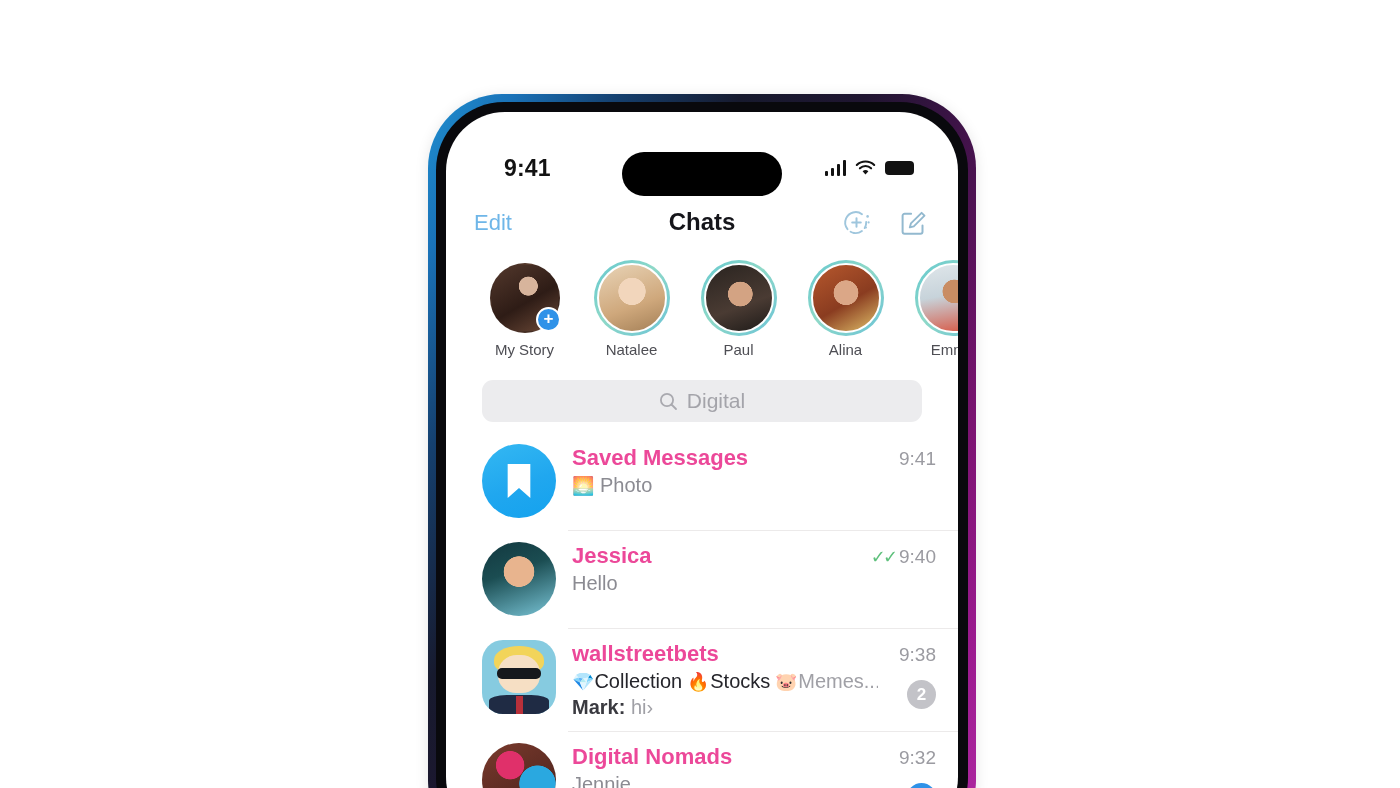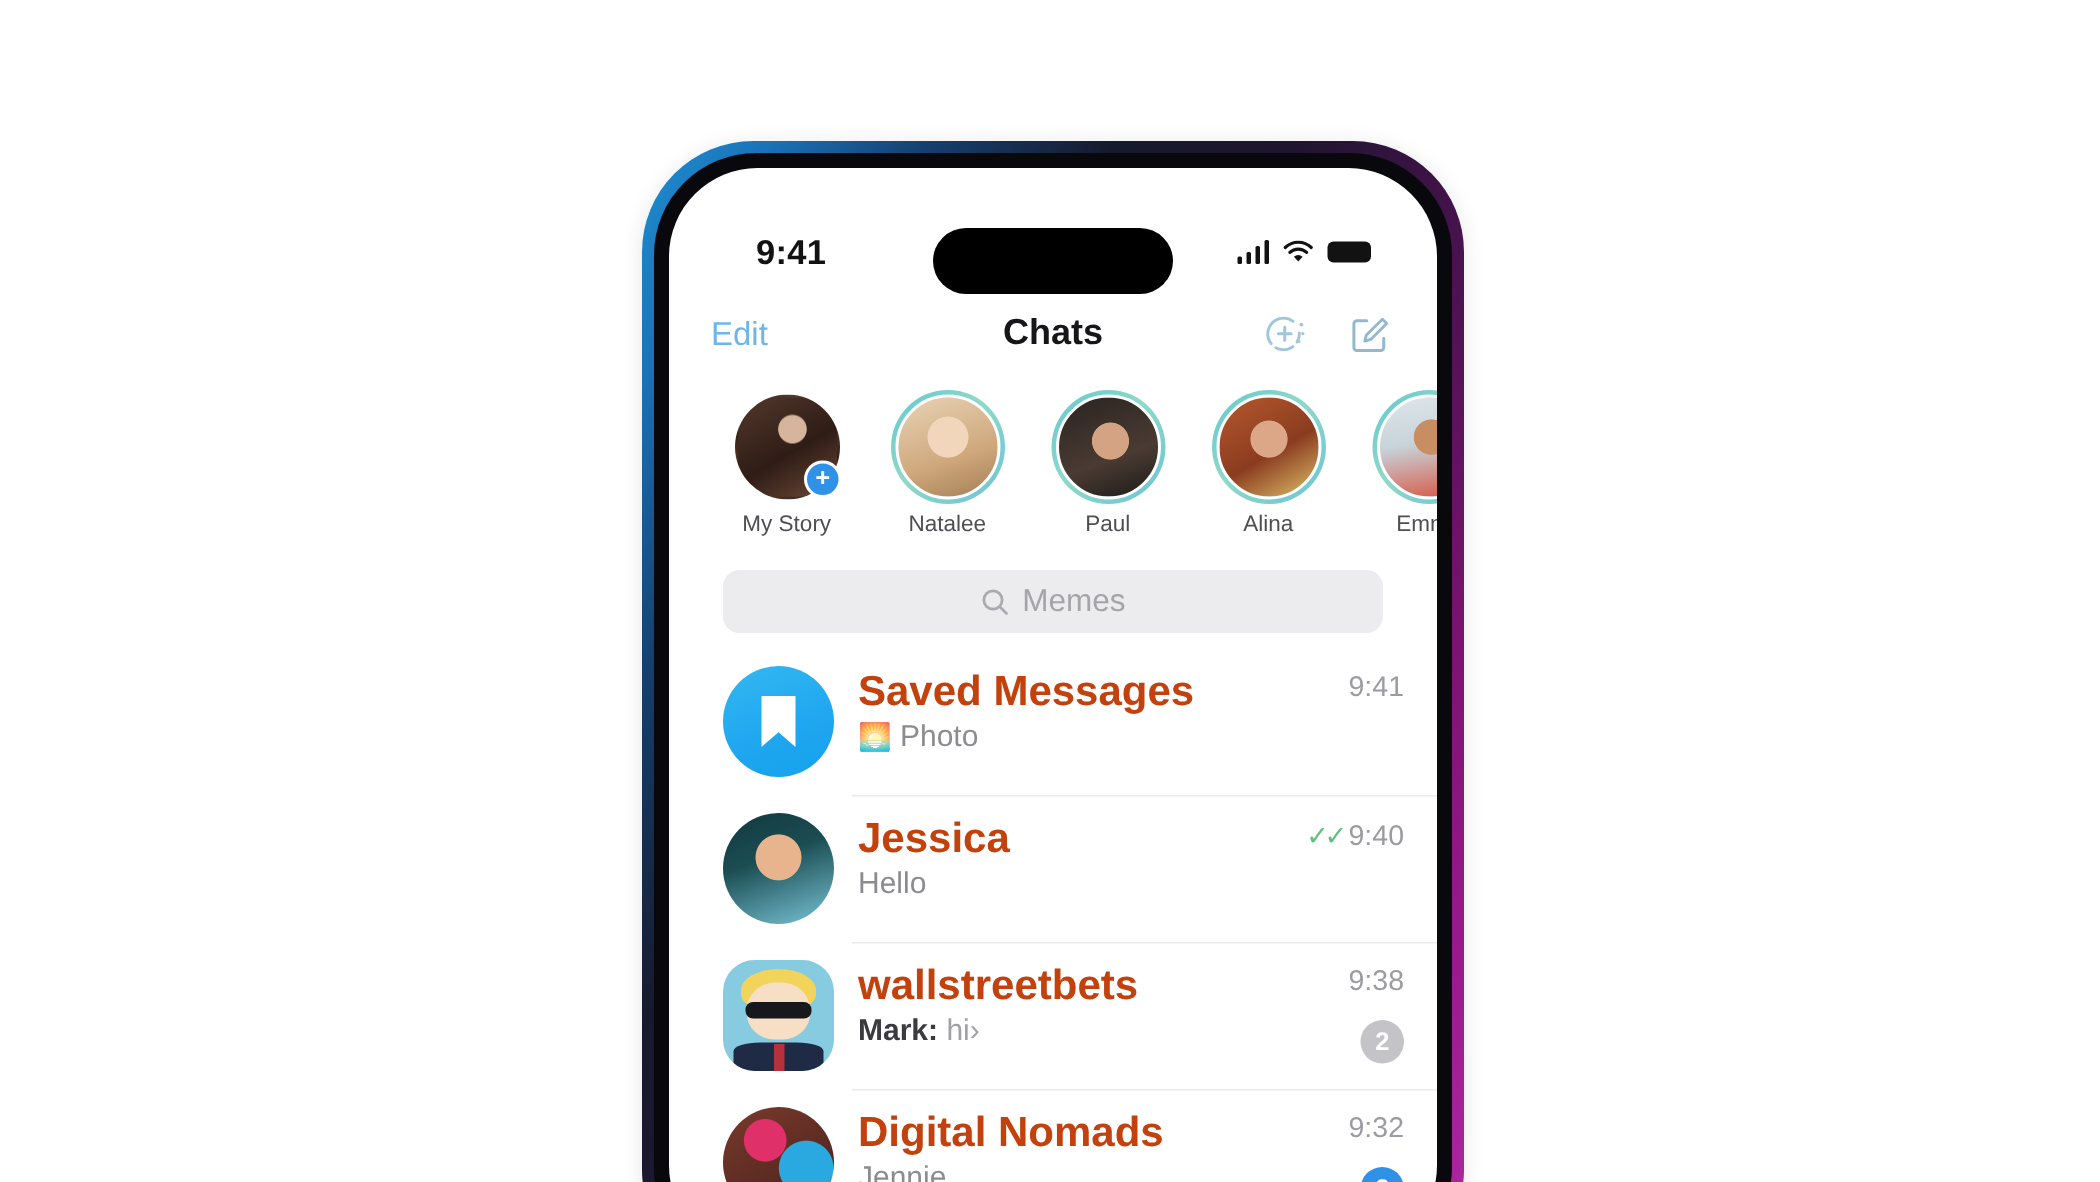--- a/index.html
+++ b/index.html
@@ -241,23 +241,23 @@
     position: relative;
   }
   .avatar.squircle { border-radius: 21px; }
   .chat-main {
     flex: 1 1 auto;
     min-width: 0;
     padding-left: 16px;
     padding-top: 1px;
   }
   .chat-title {
-    font-size: 28px;
+    font-size: 22px;
     font-weight: bold;
-    color: #c2410c;
+    color: #ec4899;
     white-space: nowrap;
     overflow: hidden;
   }
   .chat-sub {
     margin-top: 3px;
     font-size: 20px;
     color: #8b8b92;
     white-space: nowrap;
     overflow: hidden;
   }
@@ -422,21 +422,21 @@
             <div class="story-name">Emma</div>
           </div>
         </div>
 
         <div id="search-wrap">
           <div id="search-bar">
             <svg width="19" height="19" viewBox="0 0 19 19">
               <circle cx="8" cy="8" r="6.1" stroke="#a9a9af" stroke-width="1.8" fill="none"></circle>
               <path d="M12.5 12.5 17 17" stroke="#a9a9af" stroke-width="1.8" stroke-linecap="round"></path>
             </svg>
-            <span id="search-placeholder">Memes</span>
+            <span id="search-placeholder">Digital</span>
           </div>
         </div>
 
         <div id="chat-list">
 
           <div class="chat-row">
             <div class="avatar saved-av">
               <svg width="34" height="40" viewBox="0 0 24 28">
                 <path d="M4 2h16v24l-8-7-8 7Z" fill="#ffffff"></path>
               </svg>
@@ -472,20 +472,25 @@
                 <span class="wsb-hair"></span>
                 <span class="wsb-skin"></span>
                 <span class="wsb-glass"></span>
                 <span class="wsb-suit"></span>
                 <span class="wsb-tie"></span>
               </span>
             </div>
             <div class="chat-main">
               <div class="chat-title">wallstreetbets</div>
               <div class="chat-sub">
+                <span class="emo">💎</span><span class="topic">Collection</span>
+                <span class="emo">🔥</span><span class="topic">Stocks</span>
+                <span class="emo">🐷</span><span class="dim">Memes...</span>
+              </div>
+              <div class="chat-sub">
                 <span class="sender">Mark:</span>
                 <span class="dim">hi</span><span class="dim">›</span>
               </div>
             </div>
             <div class="chat-meta">
               <div class="chat-time">9:38</div>
               <span class="badge muted">2</span>
             </div>
           </div>
 

